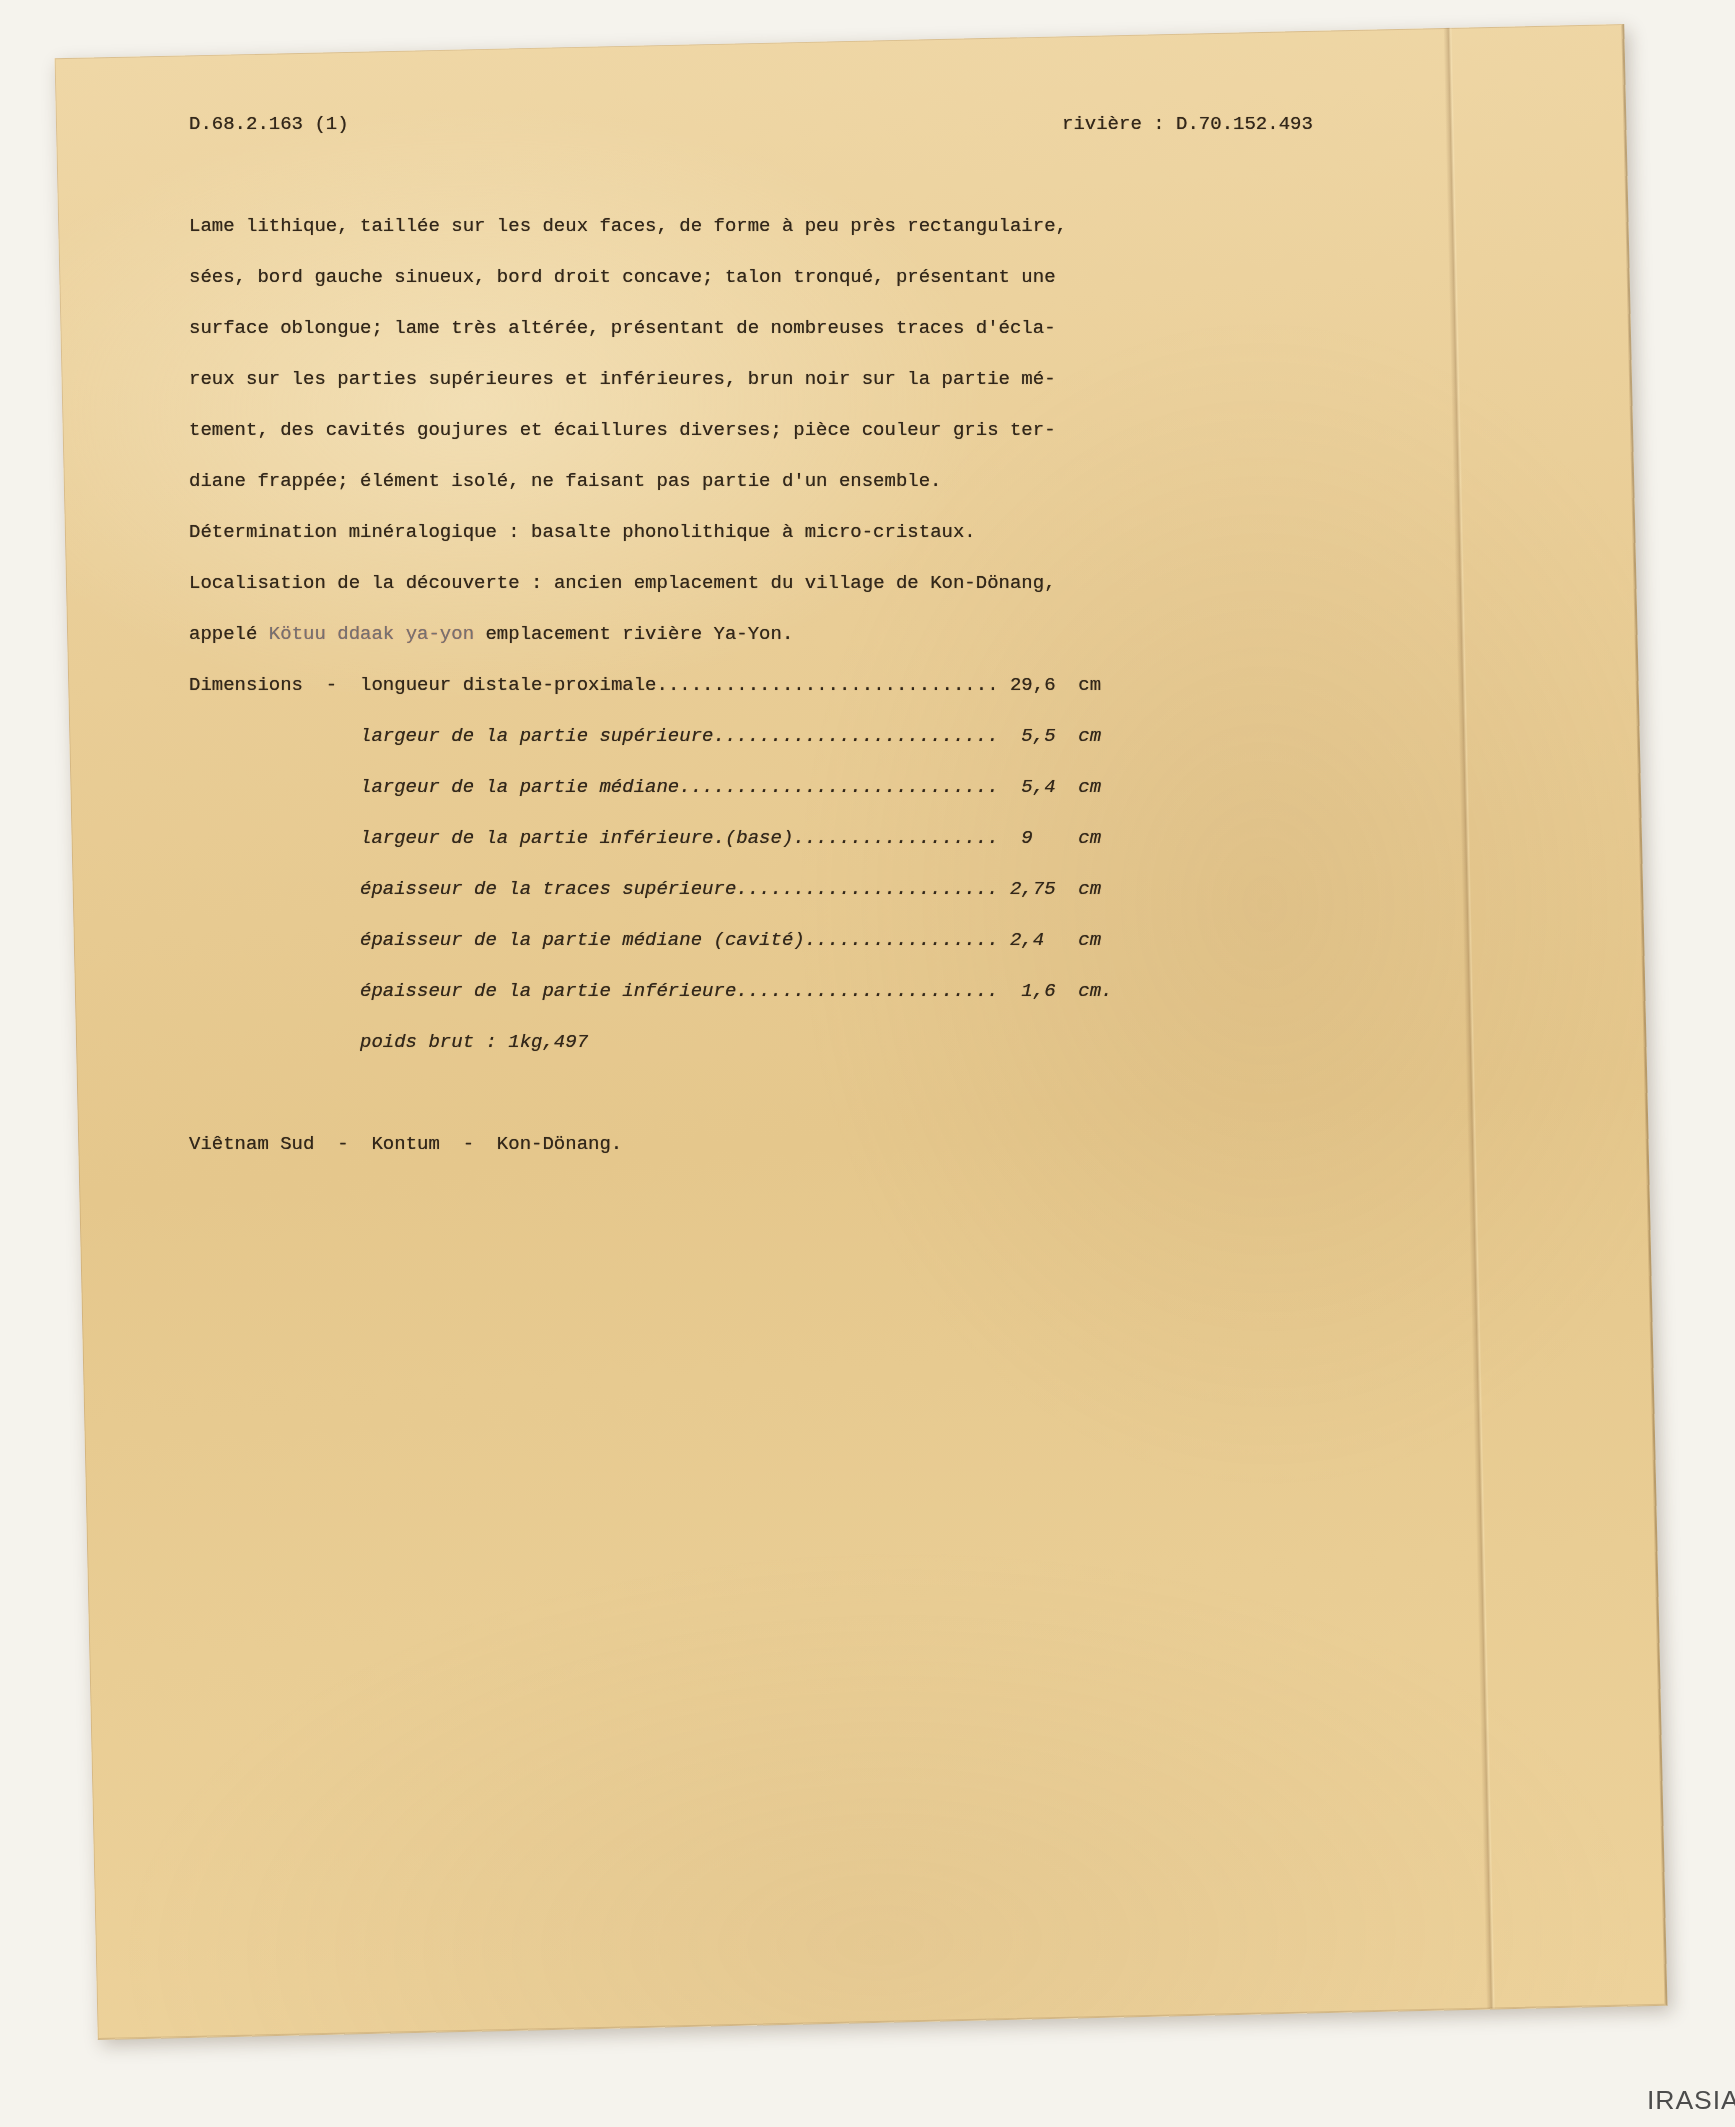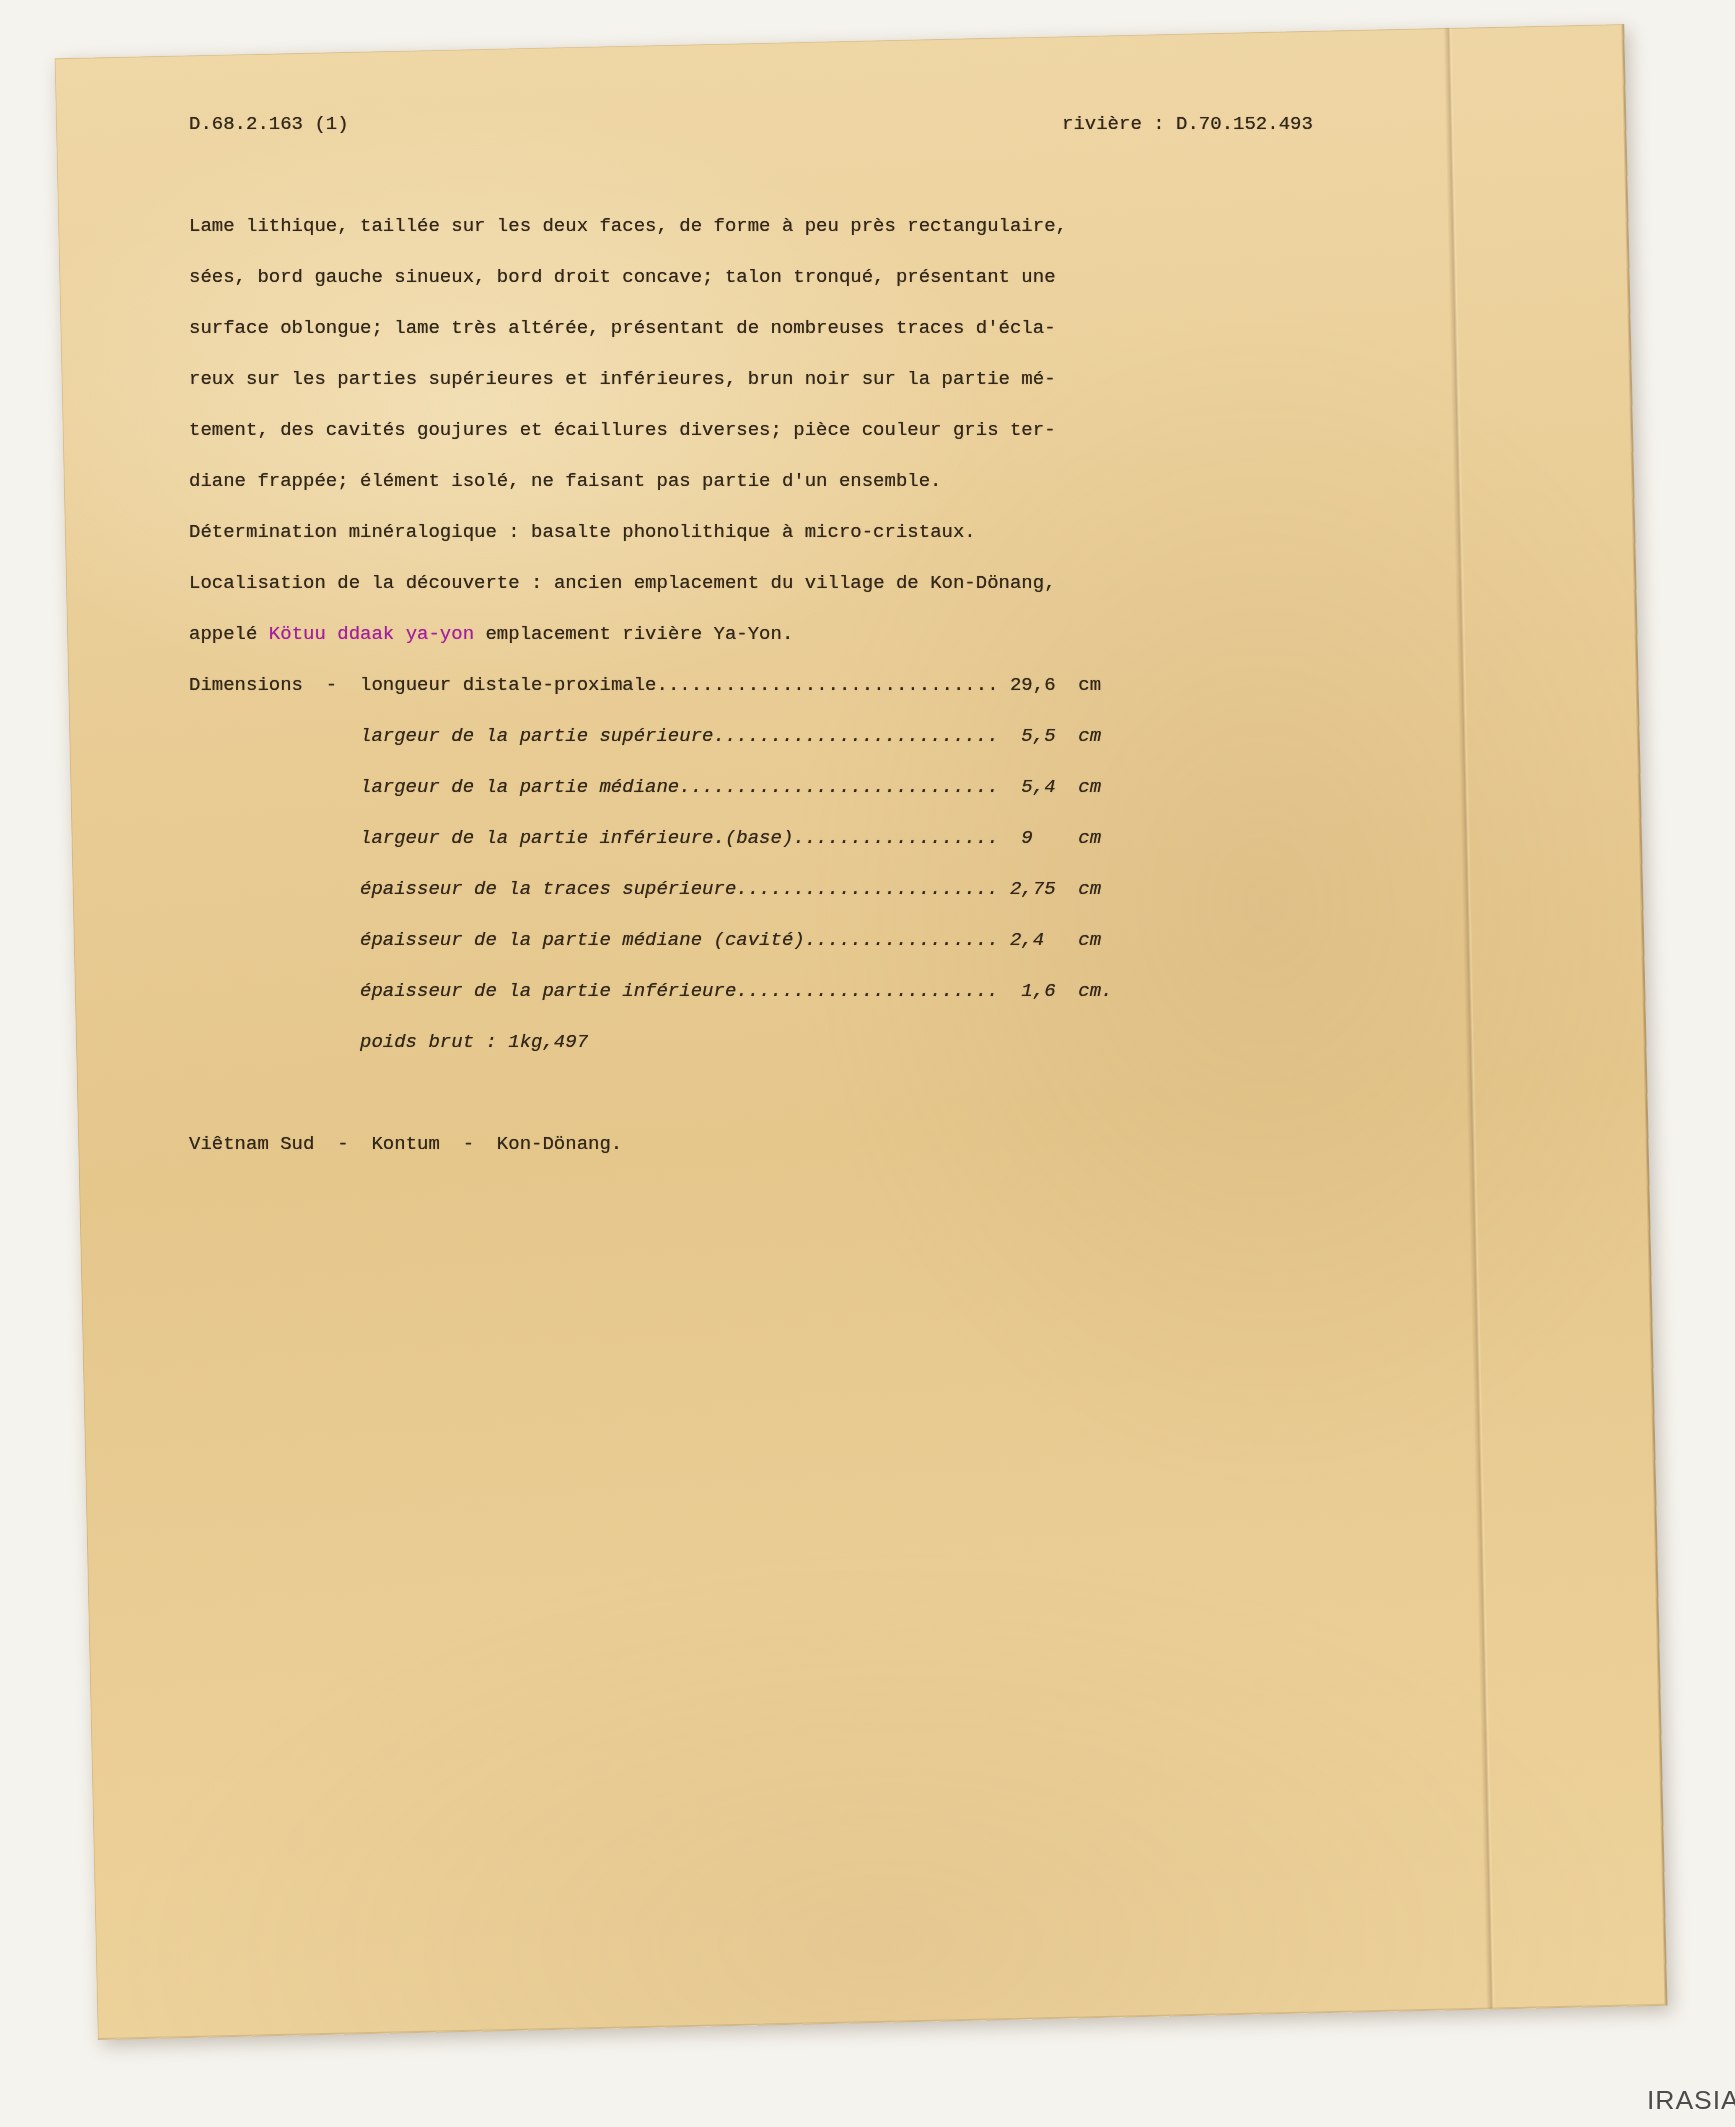--- a/index.html
+++ b/index.html
@@ -28,21 +28,21 @@
     position:absolute;left:142px;top:99px;width:1321px;
     font-size:19px;line-height:51px;color:#32271a;
     text-shadow:0 0 0.7px rgba(50,38,22,0.75);
     margin-left:47px;
   }
   .line{white-space:pre;height:51px;}
   .spacer{height:51px;}
   .hdr{position:relative;}
   .hdr-right{position:absolute;left:873px;top:0;white-space:pre;}
   .u{text-decoration-thickness:2.2px;text-underline-offset:6.2px;}
-  .red{color:#a21caf;text-shadow:0 0 0.7px rgba(181,57,44,0.7);text-align:center;}
+  .red{color:#737373;text-shadow:0 0 0.7px rgba(181,57,44,0.7);text-align:center;}
   .ind{padding-left:15ch;font-style:italic;}
   .dim-val{display:inline-block;width:4ch;margin-left:1ch;white-space:pre;}
   .dim-unit{display:inline-block;margin-left:2ch;white-space:pre;}
   .watermark{
     position:absolute;left:1647px;top:2085px;
     font-family:"Liberation Sans",sans-serif;font-size:26.6px;color:#4c4c4c;letter-spacing:0.9px;
   }
 </style>
 </head>
 <body>

